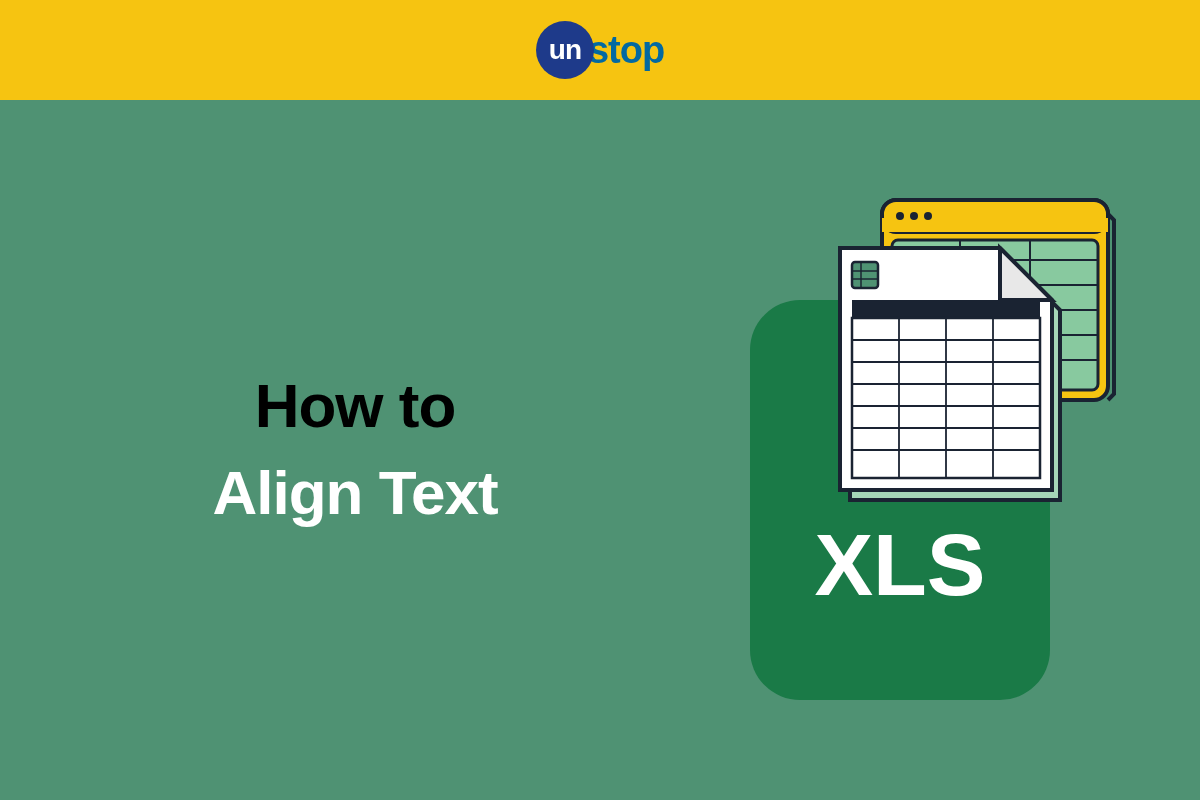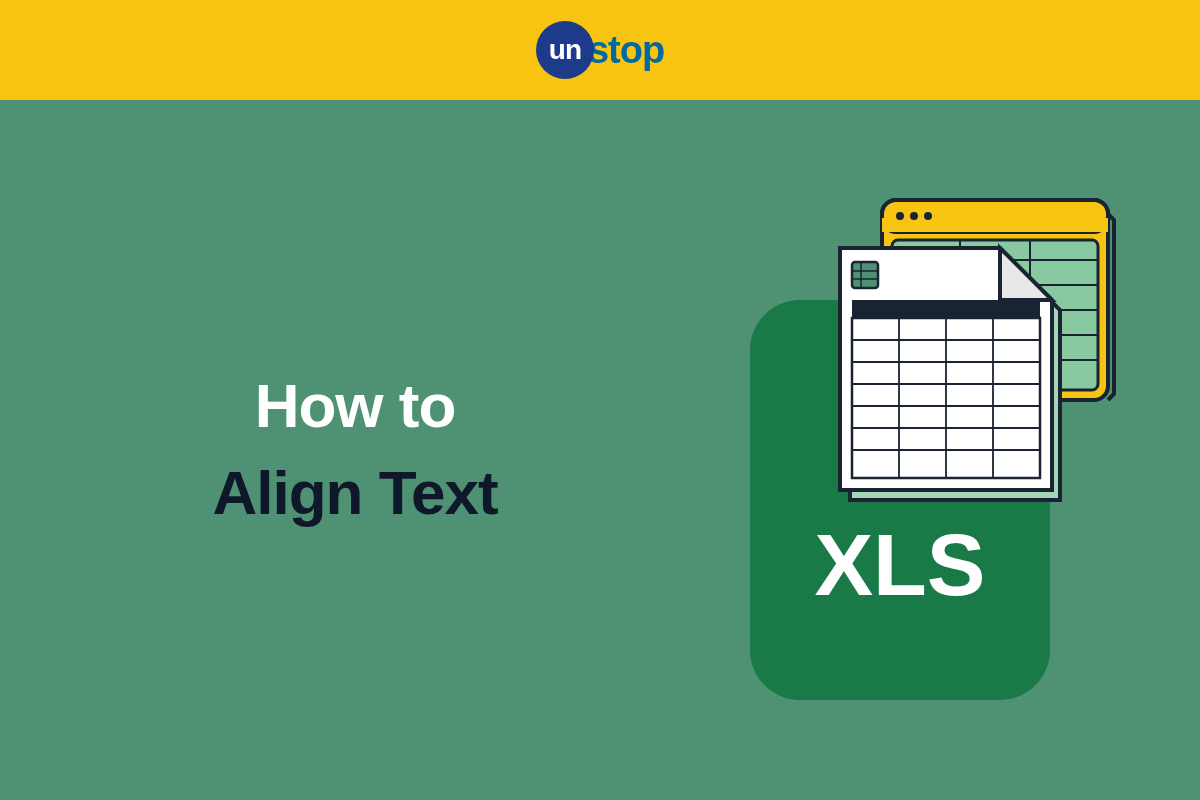--- a/index.html
+++ b/index.html
@@ -58,22 +58,22 @@
       margin-left: 140px;
       text-align: center;
       width: 430px;
     }
     .title-line {
       font-size: 62px;
       font-weight: 800;
       line-height: 1.4;
       letter-spacing: -1px;
     }
-    .c-white { color: #ffffff; }
-    .c-yellow { color: #0f172a; }
+    .c-white { color: #000000; }
+    .c-yellow { color: #ffffff; }
     .illustration {
       position: absolute;
       right: 80px;
       top: 50%;
       transform: translateY(-50%);
       width: 420px;
       height: 560px;
       text-decoration: underline;
     }
   </style>

